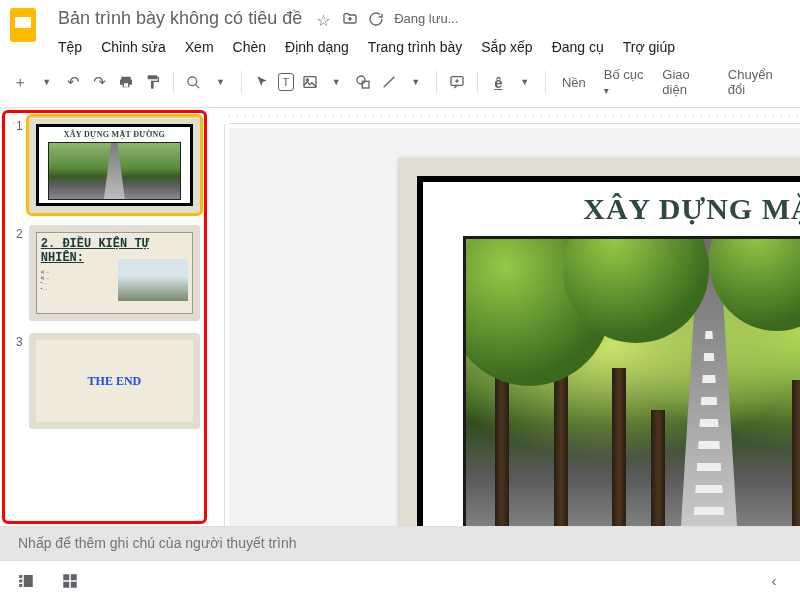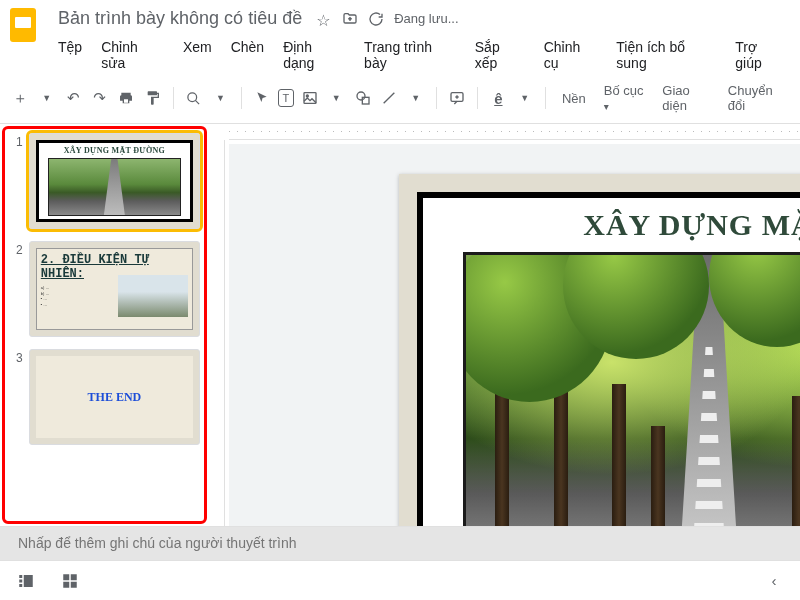--- a/index.html
+++ b/index.html
@@ -85,22 +85,21 @@
       <span class="saving">Đang lưu...</span>
     </div>
     <div class="menu-row">
       <span class="menu-item">Tệp</span>
       <span class="menu-item">Chỉnh sửa</span>
       <span class="menu-item">Xem</span>
       <span class="menu-item">Chèn</span>
       <span class="menu-item">Định dạng</span>
       <span class="menu-item">Trang trình bày</span>
       <span class="menu-item">Sắp xếp</span>
-      <span class="menu-item">Chỉnh cụ</span>
-      <span class="menu-item">Tiện ích bổ sung</span>
+      <span class="menu-item">Đang cụ</span>
       <span class="menu-item">Trợ giúp</span>
     </div>
   </div>
 </div>
 
 <div class="toolbar">
   <span class="tb-btn">＋</span>
   <span class="tb-btn" style="font-size:9px">▼</span>
   <span class="tb-btn">↶</span>
   <span class="tb-btn">↷</span>

